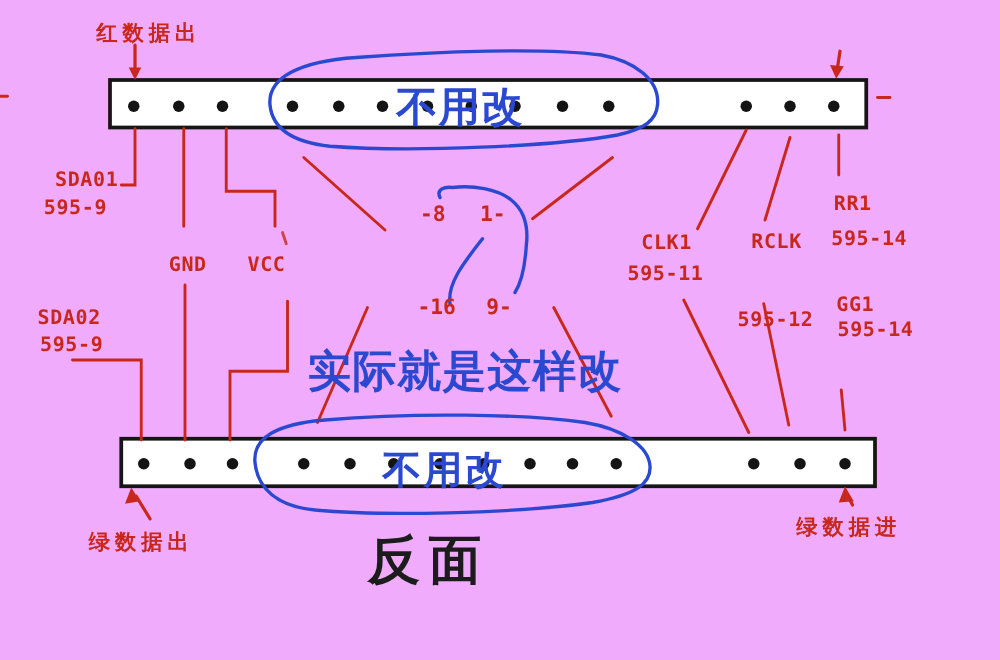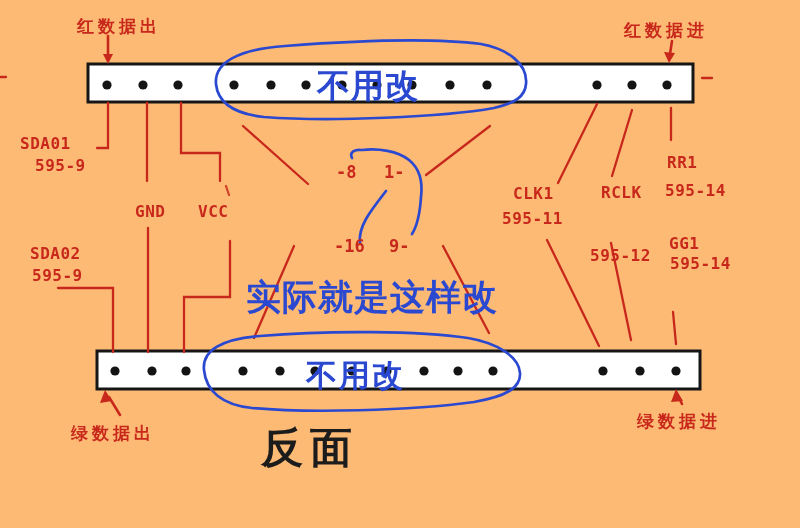--- a/index.html
+++ b/index.html
@@ -1,17 +1,17 @@
 <!DOCTYPE html>
 <html><head>
 <meta charset="utf-8">
 <style>
   html,body{margin:0;padding:0;background:#fff;}
   #canvas{
-    position:relative;width:800px;height:528px;background:#fdba74;overflow:hidden;
+    position:relative;width:800px;height:528px;background:#f0abfc;overflow:hidden;
     font-family:"Liberation Sans",sans-serif;
   }
   #diagram-svg{position:absolute;left:0;top:0;}
   .abs{position:absolute;white-space:nowrap;}
   .red-cn{
     color:#c8281c;font-size:17px;font-weight:bold;letter-spacing:4px;
     font-family:"Liberation Sans",sans-serif;
   }
   .red-code{
     color:#c8281c;font-size:16px;font-weight:bold;letter-spacing:0.5px;
@@ -110,25 +110,24 @@
                C 525 96 516 103 494 108 C 444 117 330 122 264 117 C 236 114 218 104 216 84 Z"></path>
       <path d="M 204 370 C 202 350 222 339 260 336 C 330 330 420 331 468 338 C 498 343 519 357 520 373
                C 521 387 508 396 474 402 C 410 411 305 413 252 408 C 222 405 206 391 204 370 Z"></path>
       <path d="M 352 158 C 349 152 355 149 362 150 C 378 148 398 151 409 160 C 419 168 423 181 421 197
                C 420 213 417 226 412 234"></path>
       <path d="M 386 191 C 379 200 371 210 366 219 C 361 228 359 236 360 243"></path>
     </g>
   </svg>
 
   <div class="abs red-cn" style="left:77px;top:15px;">红数据出</div>
-  <div class="abs red-cn" style="left:624px;top:19px;">红数据进</div>
   <div class="abs red-cn" style="left:637px;top:410px;">绿数据进</div>
   <div class="abs red-cn" style="left:71px;top:422px;">绿数据出</div>
 
-  <div class="abs red-code" style="left:20px;top:134px;">SDA01</div>
+  <div class="abs red-code" style="left:44px;top:134px;">SDA01</div>
   <div class="abs red-code" style="left:35px;top:156px;">595-9</div>
   <div class="abs red-code" style="left:135px;top:202px;">GND</div>
   <div class="abs red-code" style="left:198px;top:202px;text-align:right;">VCC</div>
   <div class="abs red-code" style="left:30px;top:244px;">SDA02</div>
   <div class="abs red-code" style="left:32px;top:266px;">595-9</div>
   <div class="abs red-code" style="left:513px;top:184px;">CLK1</div>
   <div class="abs red-code" style="left:502px;top:209px;">595-11</div>
   <div class="abs red-code" style="left:601px;top:183px;">RCLK</div>
   <div class="abs red-code" style="left:590px;top:208px;margin-top:38px;">595-12</div>
   <div class="abs red-code" style="left:667px;top:153px;">RR1</div>
@@ -138,15 +137,15 @@
 
   <div class="abs red-pin" style="left:336px;top:162px;">-8</div>
   <div class="abs red-pin" style="left:384px;top:162px;">1-</div>
   <div class="abs red-pin" style="left:334px;top:236px;">-16</div>
   <div class="abs red-pin" style="left:389px;top:236px;">9-</div>
 
   <div class="abs blue-note" style="left:317px;top:64px;font-size:33px;letter-spacing:1px;">不用改</div>
   <div class="abs blue-note" style="left:306px;top:355px;font-size:31px;letter-spacing:2px;">不用改</div>
   <div class="abs blue-note" style="left:246px;top:274px;font-size:35px;letter-spacing:1px;">实际就是这样改</div>
 
-  <div class="abs caption" style="left:261px;top:420px;">反面</div>
+  <div class="abs caption" style="left:294px;top:420px;">反面</div>
 
 </div>
 
 </body></html>

